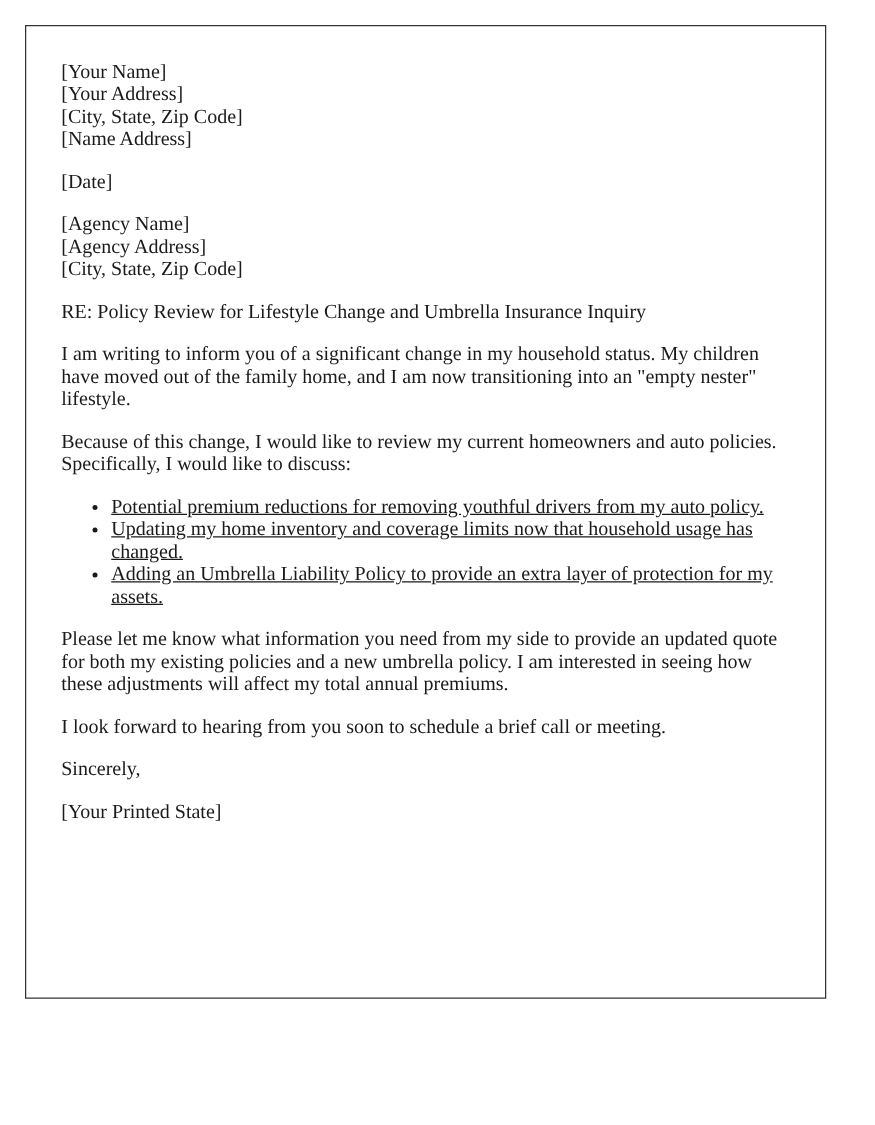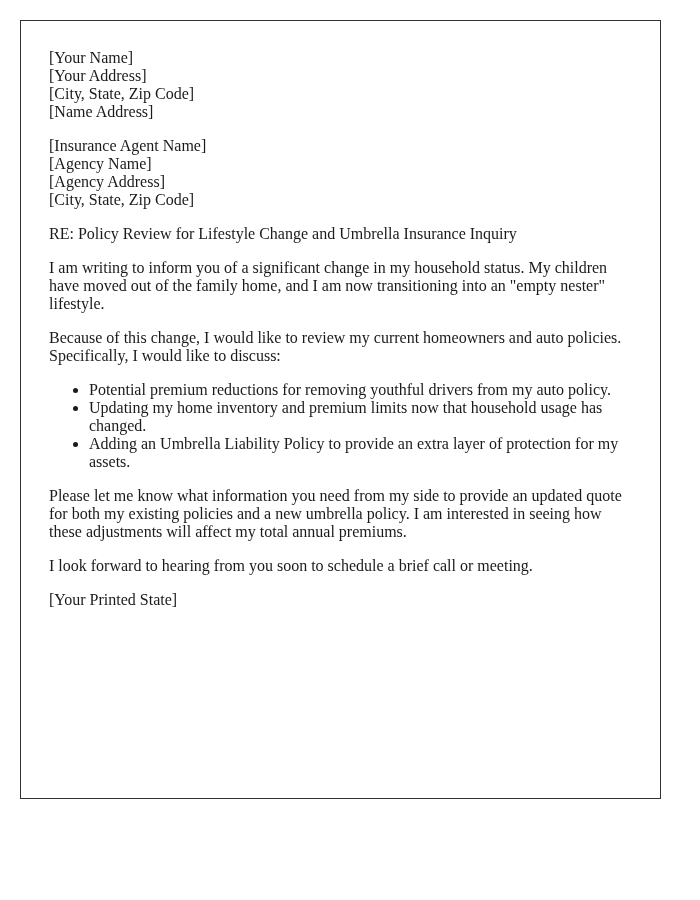--- a/index.html
+++ b/index.html
@@ -11,47 +11,48 @@
     .letter {
       position: absolute; left: 20px; top: 20px;
       width: 641px; height: 779px; box-sizing: border-box;
       border: 1px solid #333333;
       padding: 28px 28px 0 28px;
     }
     .block { margin: 0 0 16px 0; }
     .line { display: block; }
     p { margin: 0 0 16px 0; }
     ul { margin: 0 0 16px 0; padding-left: 40px; }
-    li { margin: 0; }
+    li { margin: 0; text-decoration: underline; }
   </style>
 </head>
 <body>
 
 <div class="letter">
   <div class="block">
     <span class="line">[Your Name]</span>
     <span class="line">[Your Address]</span>
     <span class="line">[City, State, Zip Code]</span>
     <span class="line">[Name Address]</span>
   </div>
 
+  <p>[Date]</p>
 
   <div class="block">
-    <span class="line">[Insurance Agent Name]</span>
     <span class="line">[Agency Name]</span>
     <span class="line">[Agency Address]</span>
     <span class="line">[City, State, Zip Code]</span>
   </div>
 
   <p>RE: Policy Review for Lifestyle Change and Umbrella Insurance Inquiry</p>
   <p>I am writing to inform you of a significant change in my household status. My children have moved out of the family home, and I am now transitioning into an "empty nester" lifestyle.</p>
   <p>Because of this change, I would like to review my current homeowners and auto policies. Specifically, I would like to discuss:</p>
 
   <ul>
     <li>Potential premium reductions for removing youthful drivers from my auto policy.</li>
-    <li>Updating my home inventory and premium limits now that household usage has changed.</li>
+    <li>Updating my home inventory and coverage limits now that household usage has changed.</li>
     <li>Adding an Umbrella Liability Policy to provide an extra layer of protection for my assets.</li>
   </ul>
 
   <p>Please let me know what information you need from my side to provide an updated quote for both my existing policies and a new umbrella policy. I am interested in seeing how these adjustments will affect my total annual premiums.</p>
   <p>I look forward to hearing from you soon to schedule a brief call or meeting.</p>
+  <p>Sincerely,</p>
   <p>[Your Printed State]</p>
 </div>
 
 </body></html>

